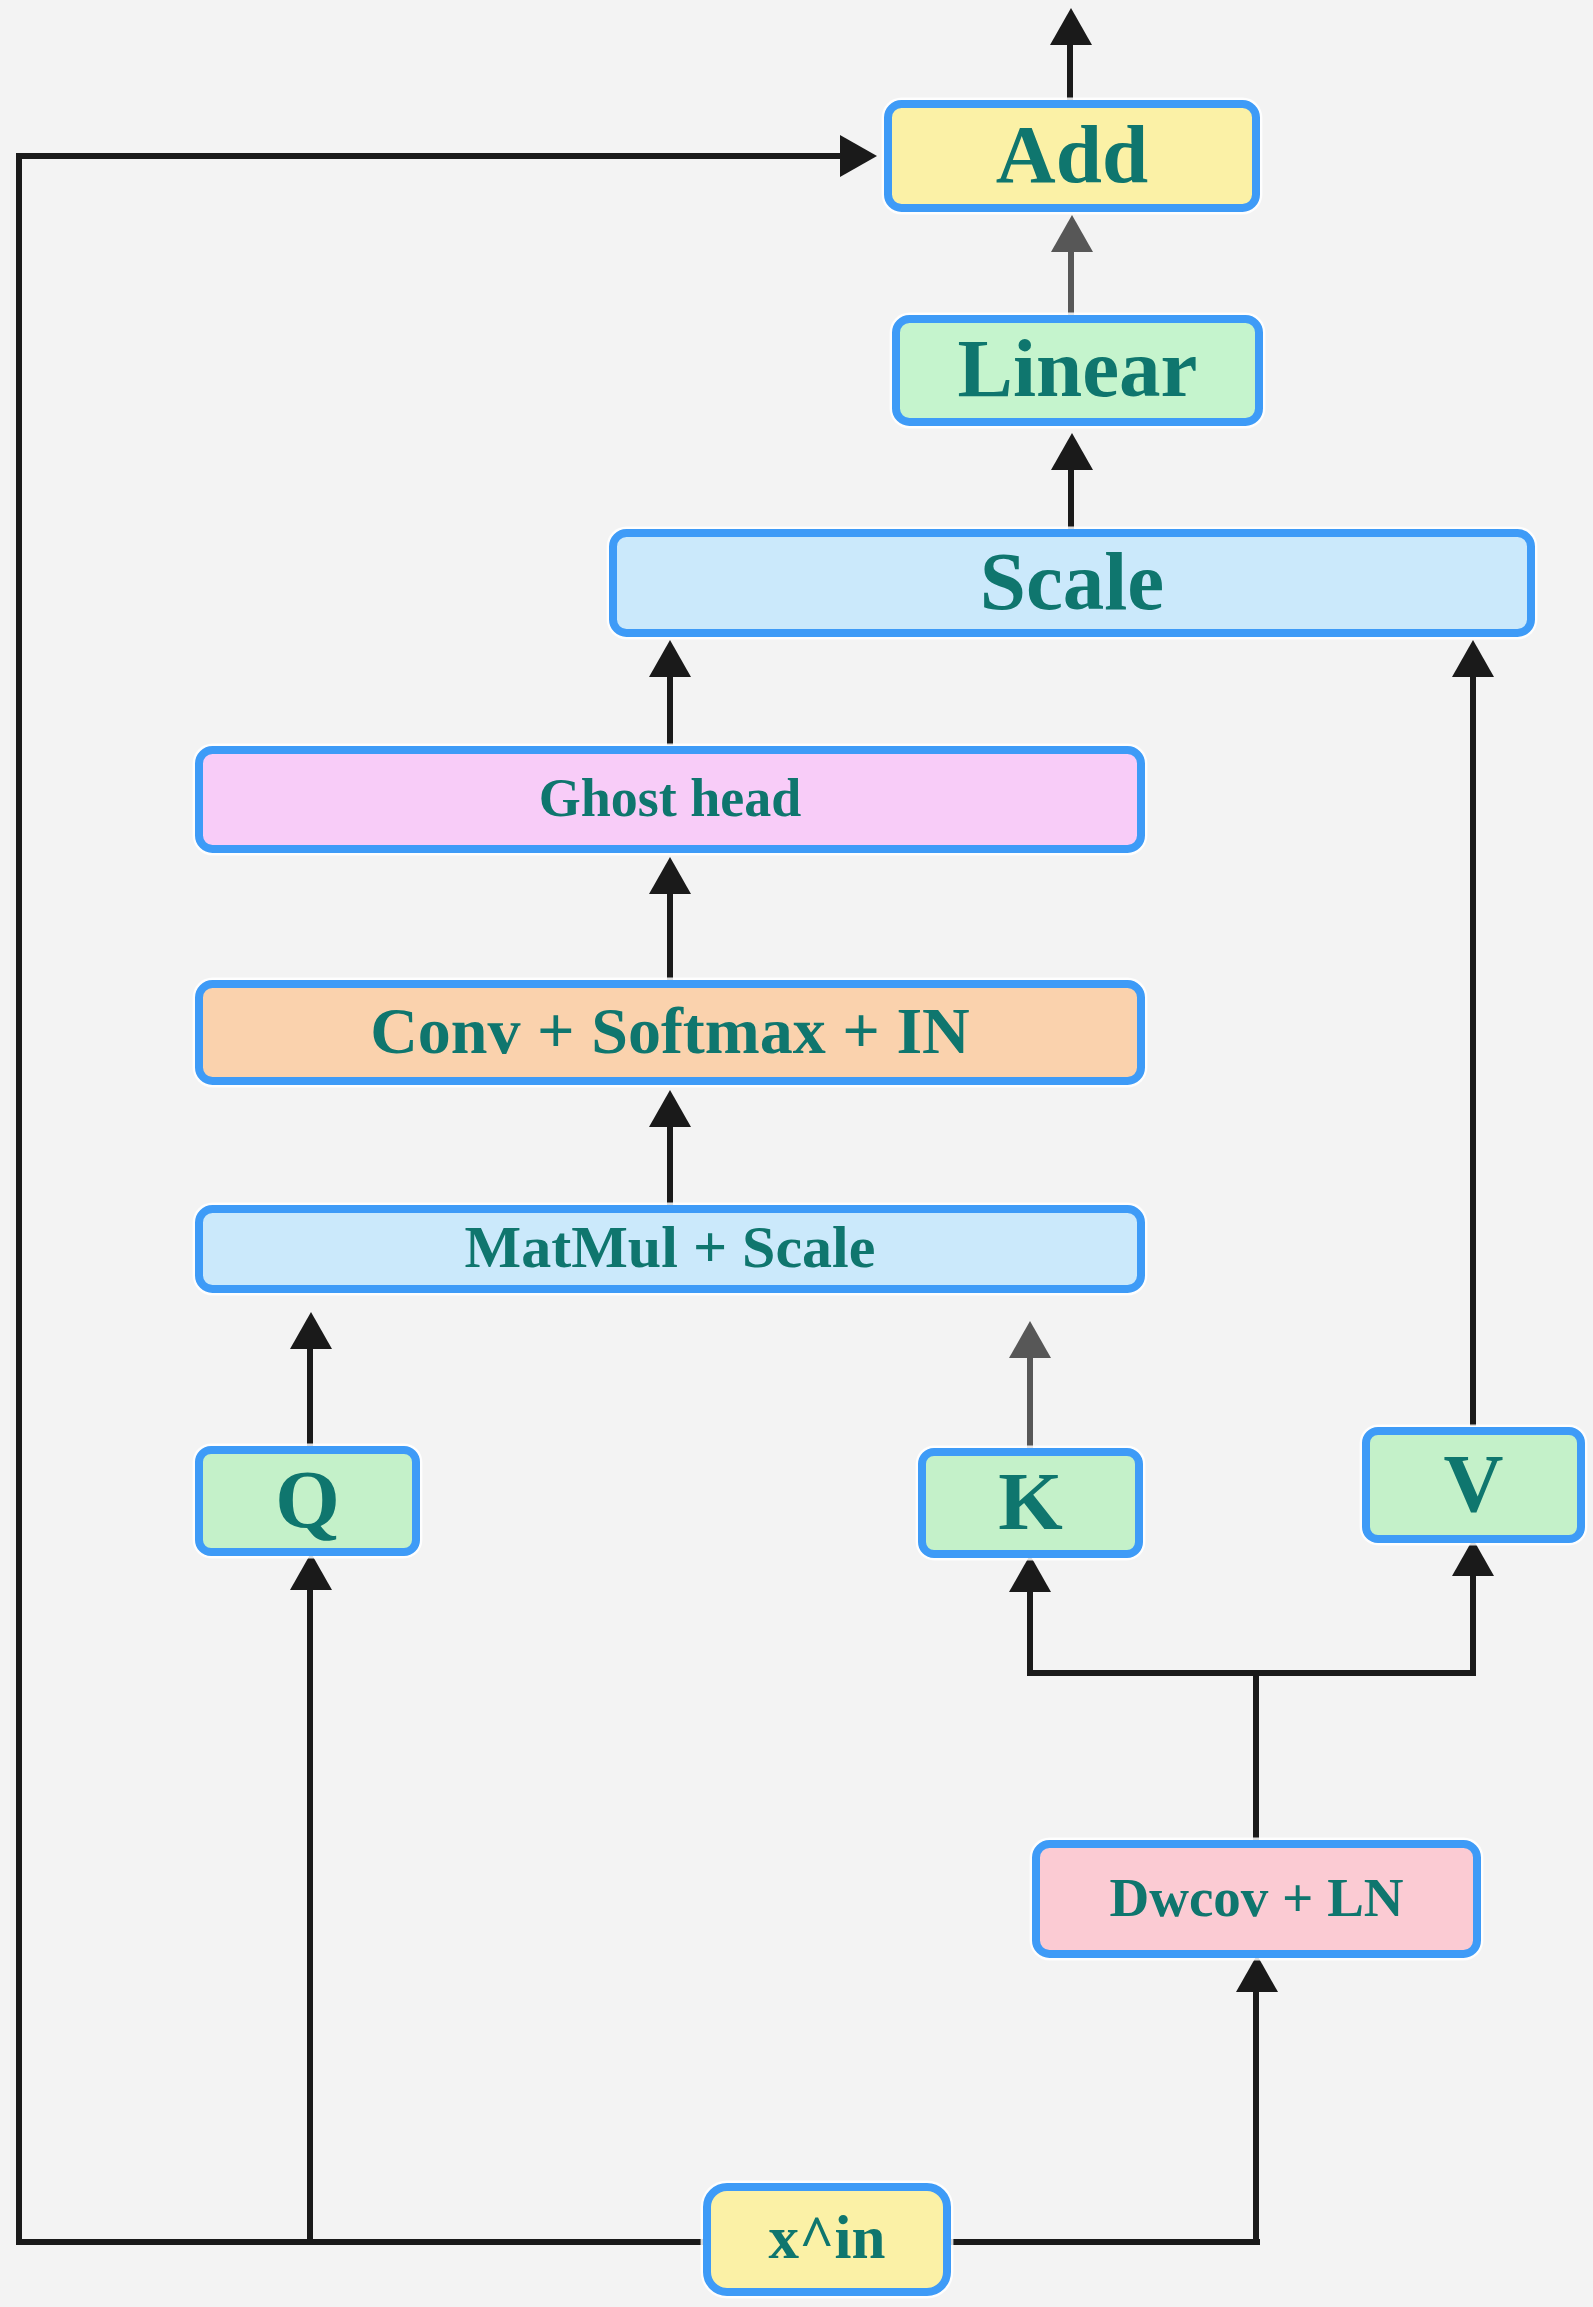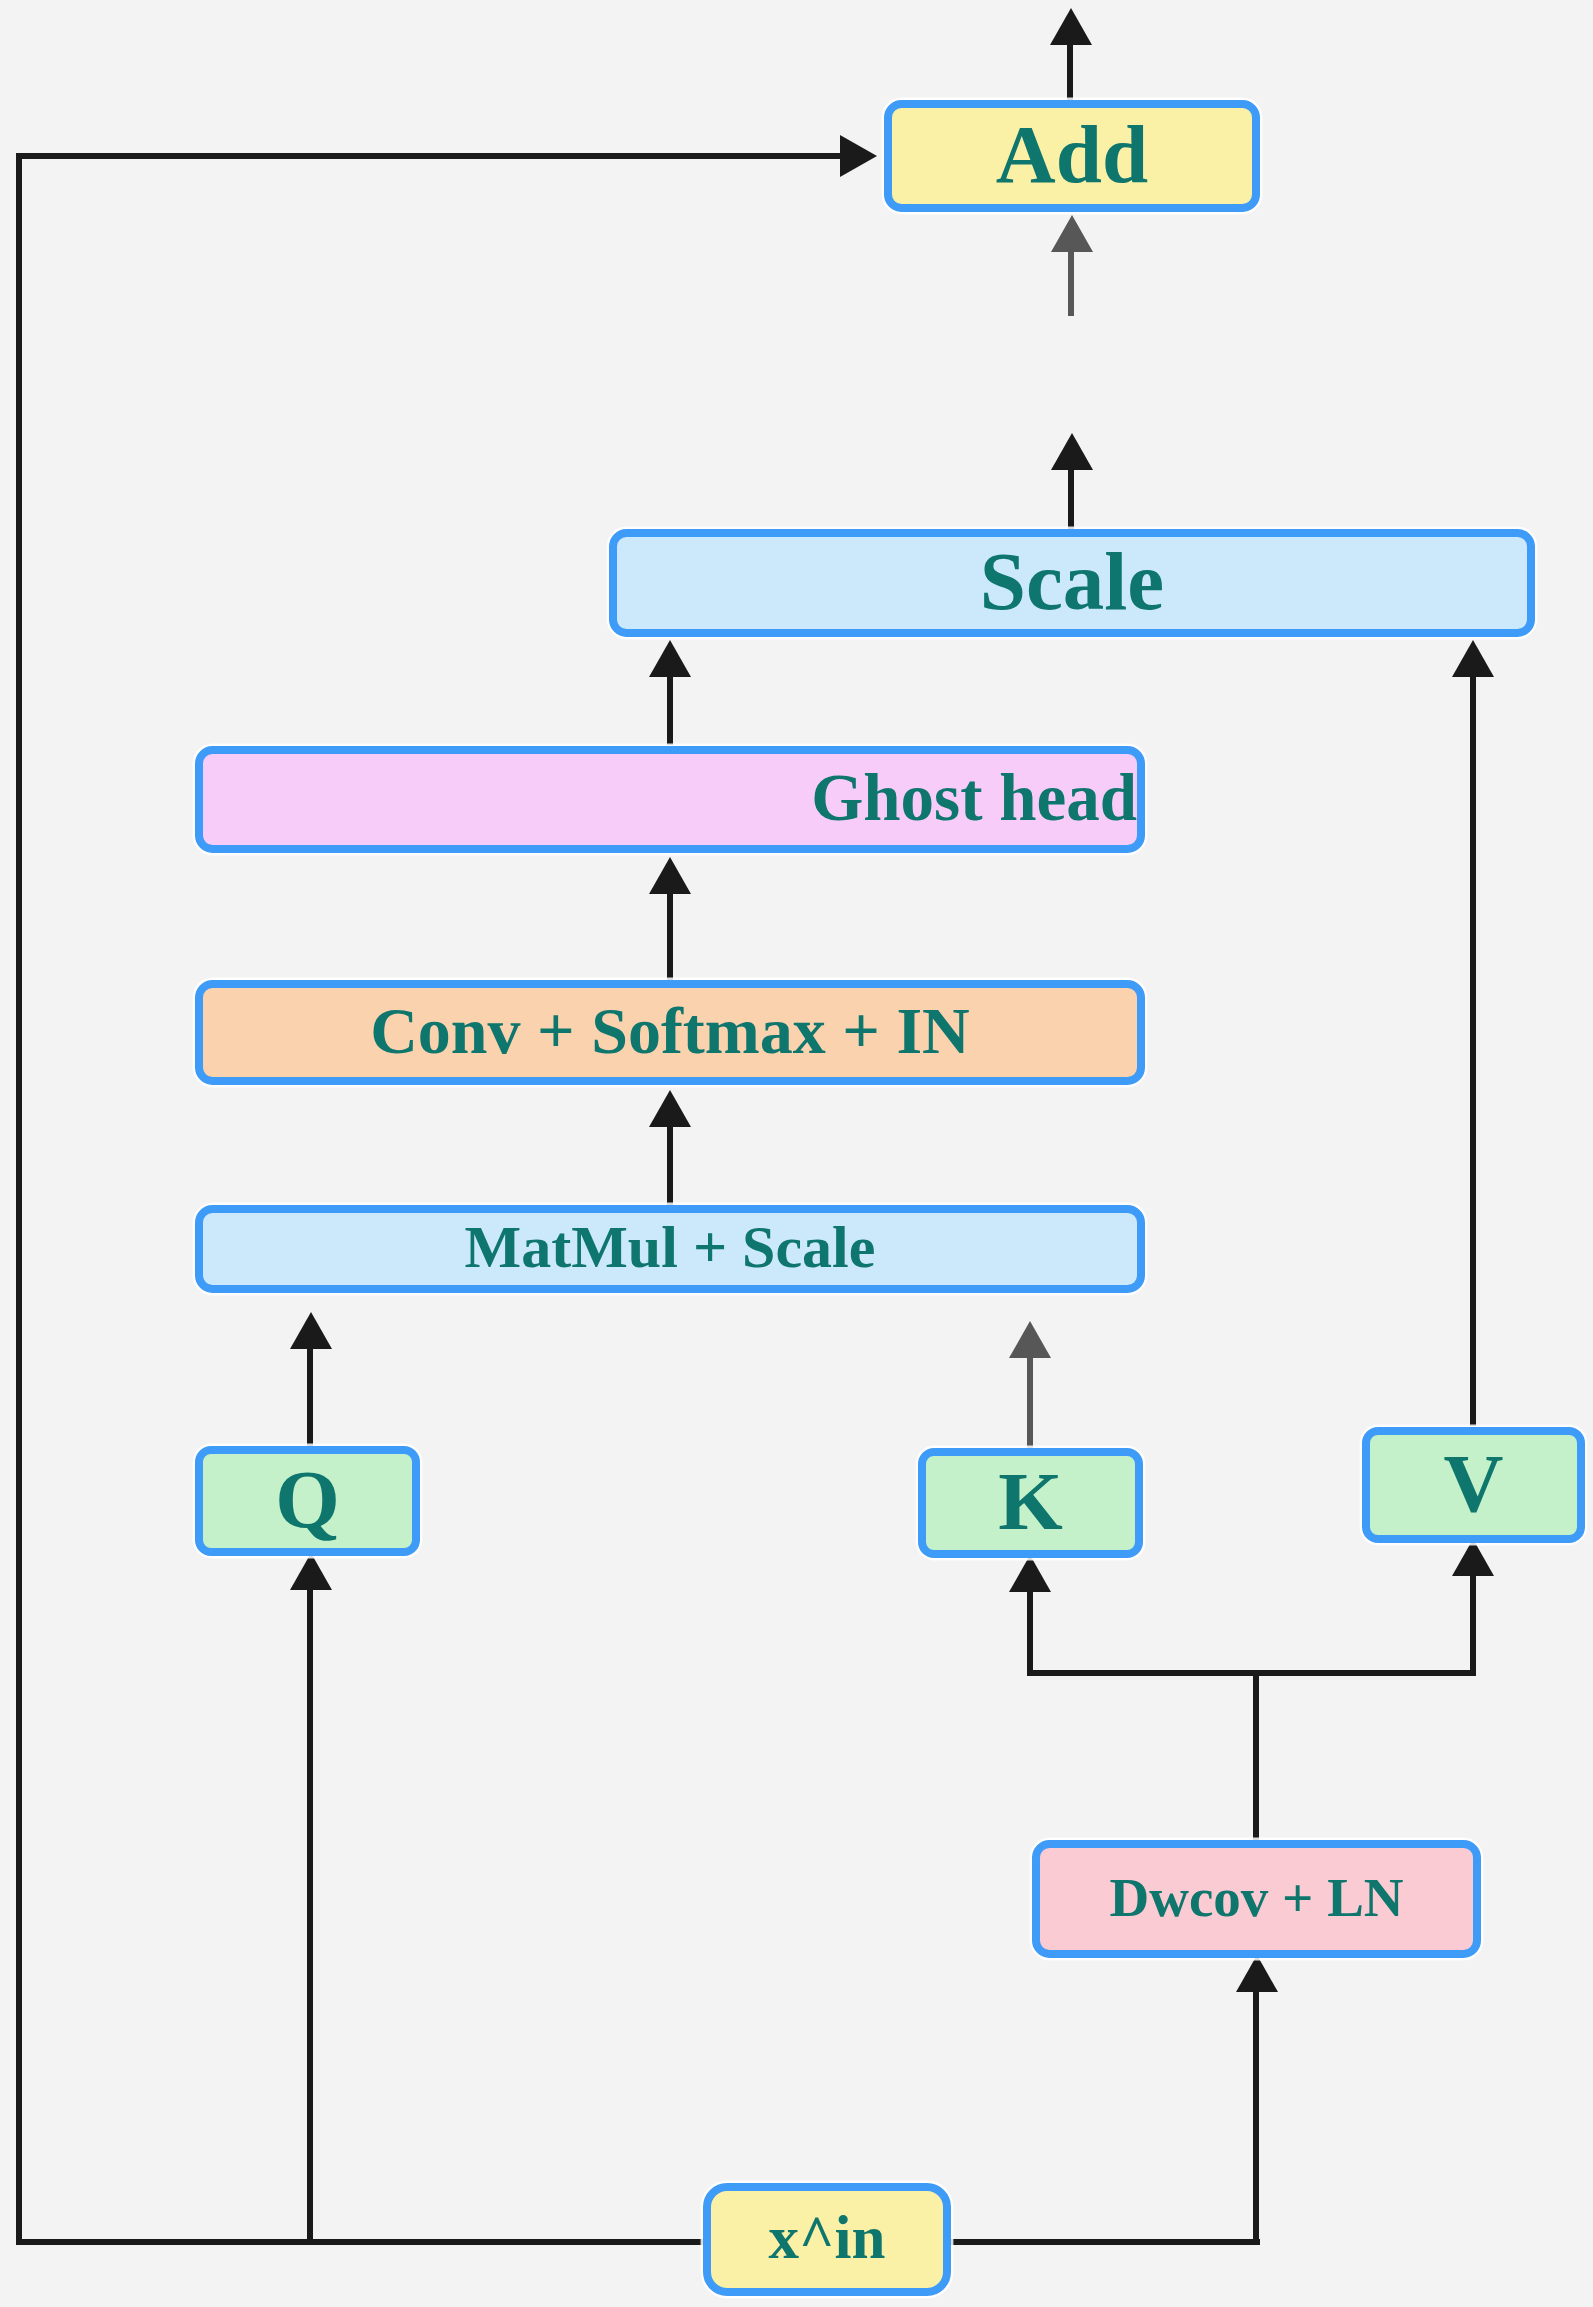--- a/index.html
+++ b/index.html
@@ -59,24 +59,27 @@
     <div class="seg" style="left: 1027px; top: 1670px; width: 449px; height: 6.4px; background: rgb(26, 26, 26);"></div>
     <div class="seg" style="left: 1253px; top: 1670px; width: 6.4px; height: 174px; background: rgb(26, 26, 26);"></div>
     <div class="head" style="left: 1009px; top: 1555px; border-left: 21px solid transparent; border-right: 21px solid transparent; border-bottom: 37px solid rgb(26, 26, 26);"></div>
     <div class="head" style="left: 1452px; top: 1539px; border-left: 21px solid transparent; border-right: 21px solid transparent; border-bottom: 37px solid rgb(26, 26, 26);"></div>
     <div class="seg" style="left: 1253px; top: 1987px; width: 6.4px; height: 255px; background: rgb(26, 26, 26);"></div>
     <div class="head" style="left: 1236px; top: 1955px; border-left: 21px solid transparent; border-right: 21px solid transparent; border-bottom: 37px solid rgb(26, 26, 26);"></div>
     <div class="seg" style="left: 16px; top: 2239px; width: 1244px; height: 6.4px; background: rgb(26, 26, 26);"></div>
     <div class="node" style="left: 884px; top: 100px; width: 376px; height: 112px; background: rgb(251, 241, 166); border-radius: 17.5px; border-color: rgb(62, 155, 247); font-size: 83px;">
       <span class="node-label">Add</span>
     </div>
+    <div class="node" style="left: 892px; top: 315px; width: 371px; height: 111px; background: rgb(197, 244, 205); border-radius: 17.5px; border-color: rgb(62, 155, 247); font-size: 83px;">
+      <span class="node-label">Linear</span>
+    </div>
     <div class="node" style="left: 609px; top: 529px; width: 926px; height: 108px; background: rgb(203, 233, 251); border-radius: 17.5px; border-color: rgb(62, 155, 247); font-size: 83px;">
       <span class="node-label">Scale</span>
     </div>
-    <div class="node" style="left: 195px; top: 746px; width: 950px; height: 107px; background: rgb(248, 204, 248); border-radius: 17.5px; border-color: rgb(62, 155, 247); font-size: 67px; justify-content: flex-end;">
+    <div class="node" style="left: 195px; top: 746px; width: 950px; height: 107px; background: rgb(248, 204, 248); border-radius: 17.5px; border-color: rgb(62, 155, 247); font-size: 54px;">
       <span class="node-label">Ghost head</span>
     </div>
     <div class="node" style="left: 195px; top: 980px; width: 950px; height: 105px; background: rgb(250, 210, 173); border-radius: 17.5px; border-color: rgb(62, 155, 247); font-size: 66px;">
       <span class="node-label">Conv + Softmax + IN</span>
     </div>
     <div class="node" style="left: 195px; top: 1205px; width: 950px; height: 88px; background: rgb(203, 233, 251); border-radius: 17.5px; border-color: rgb(62, 155, 247); font-size: 60px;">
       <span class="node-label">MatMul + Scale</span>
     </div>
     <div class="node" style="left: 195px; top: 1446px; width: 225px; height: 110px; background: rgb(196, 241, 201); border-radius: 16px; border-color: rgb(62, 155, 247); font-size: 83px;">
       <span class="node-label">Q</span>

